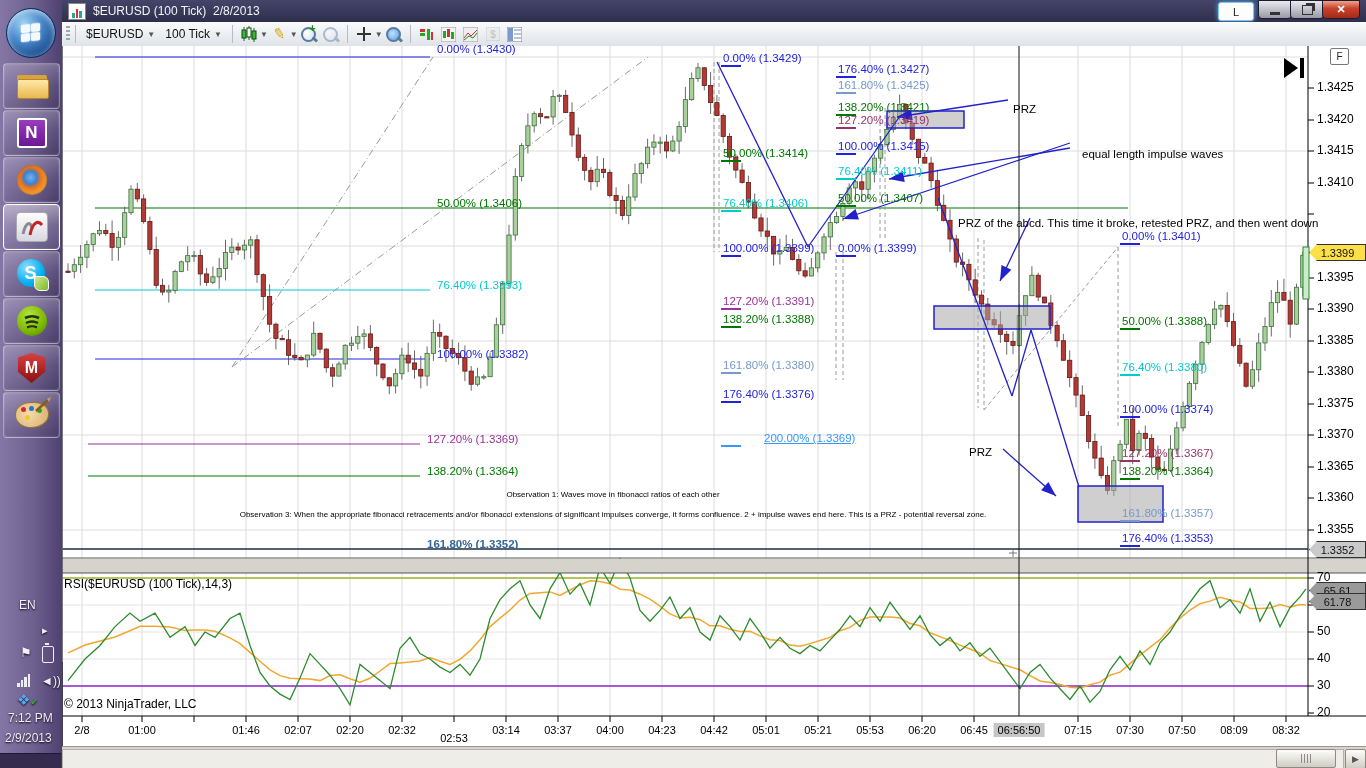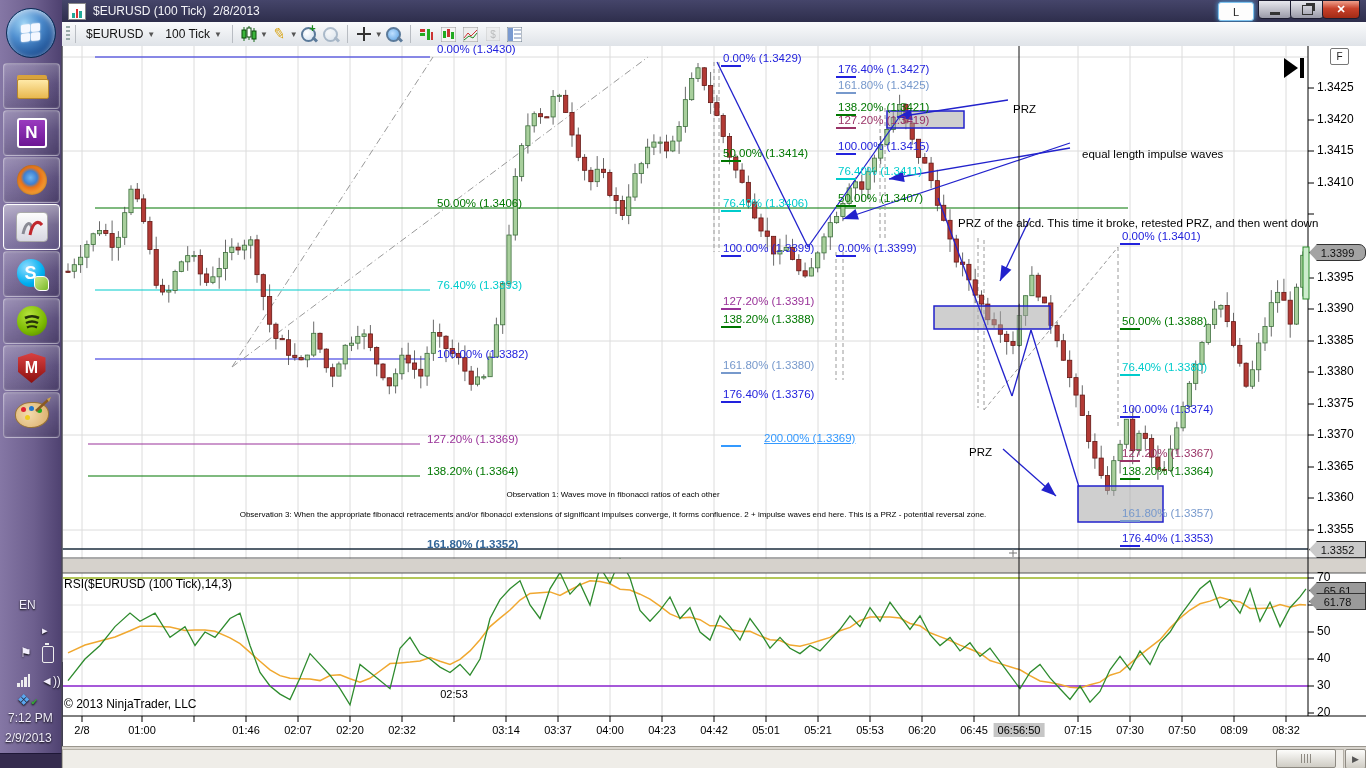--- a/index.html
+++ b/index.html
@@ -889,32 +889,32 @@
         <div class="axis" style="left: 1317px; top: 427px;">1.3370</div>
         <div class="axis" style="left: 1317px; top: 459px;">1.3365</div>
         <div class="axis" style="left: 1317px; top: 490px;">1.3360</div>
         <div class="axis" style="left: 1317px; top: 522px;">1.3355</div>
         <div class="axis" style="left: 1317px; top: 570px;">70</div>
         <div class="axis" style="left: 1317px; top: 597px;">60</div>
         <div class="axis" style="left: 1317px; top: 624px;">50</div>
         <div class="axis" style="left: 1317px; top: 651px;">40</div>
         <div class="axis" style="left: 1317px; top: 678px;">30</div>
         <div class="axis" style="left: 1317px; top: 705px;">20</div>
-        <div class="tag" style="left: 1309px; top: 244px; background: #a3a3a3; border-radius: 7px;">1.3399</div>
+        <div class="tag" style="left: 1309px; top: 244px; background: #fde047;">1.3399</div>
         <div class="tag" style="left: 1309px; top: 541px; background: rgb(202, 202, 202);">1.3352</div>
         <div class="tag" style="left: 1309px; top: 582px; background: rgb(154, 154, 154);">65.61</div>
         <div class="tag" style="left: 1309px; top: 593px; background: rgb(154, 154, 154);">61.78</div>
         <div class="tlbl" style="left: 82px; top: 724px;">2/8</div>
         <div class="tlbl" style="left: 142px; top: 724px;">01:00</div>
         <div class="tlbl" style="left: 194px; top: 724px; margin-top: 48px;">01:25</div>
         <div class="tlbl" style="left: 246px; top: 724px;">01:46</div>
         <div class="tlbl" style="left: 298px; top: 724px;">02:07</div>
         <div class="tlbl" style="left: 350px; top: 724px;">02:20</div>
         <div class="tlbl" style="left: 402px; top: 724px;">02:32</div>
-        <div class="tlbl" style="left: 454px; top: 688px; text-align: right;">02:53</div>
+        <div class="tlbl" style="left: 454px; top: 732px; text-align: right;">02:53</div>
         <div class="tlbl" style="left: 506px; top: 724px;">03:14</div>
         <div class="tlbl" style="left: 558px; top: 724px;">03:37</div>
         <div class="tlbl" style="left: 610px; top: 724px;">04:00</div>
         <div class="tlbl" style="left: 662px; top: 724px;">04:23</div>
         <div class="tlbl" style="left: 714px; top: 724px;">04:42</div>
         <div class="tlbl" style="left: 766px; top: 724px;">05:01</div>
         <div class="tlbl" style="left: 818px; top: 724px;">05:21</div>
         <div class="tlbl" style="left: 870px; top: 724px;">05:53</div>
         <div class="tlbl" style="left: 922px; top: 724px;">06:20</div>
         <div class="tlbl" style="left: 974px; top: 724px;">06:45</div>

